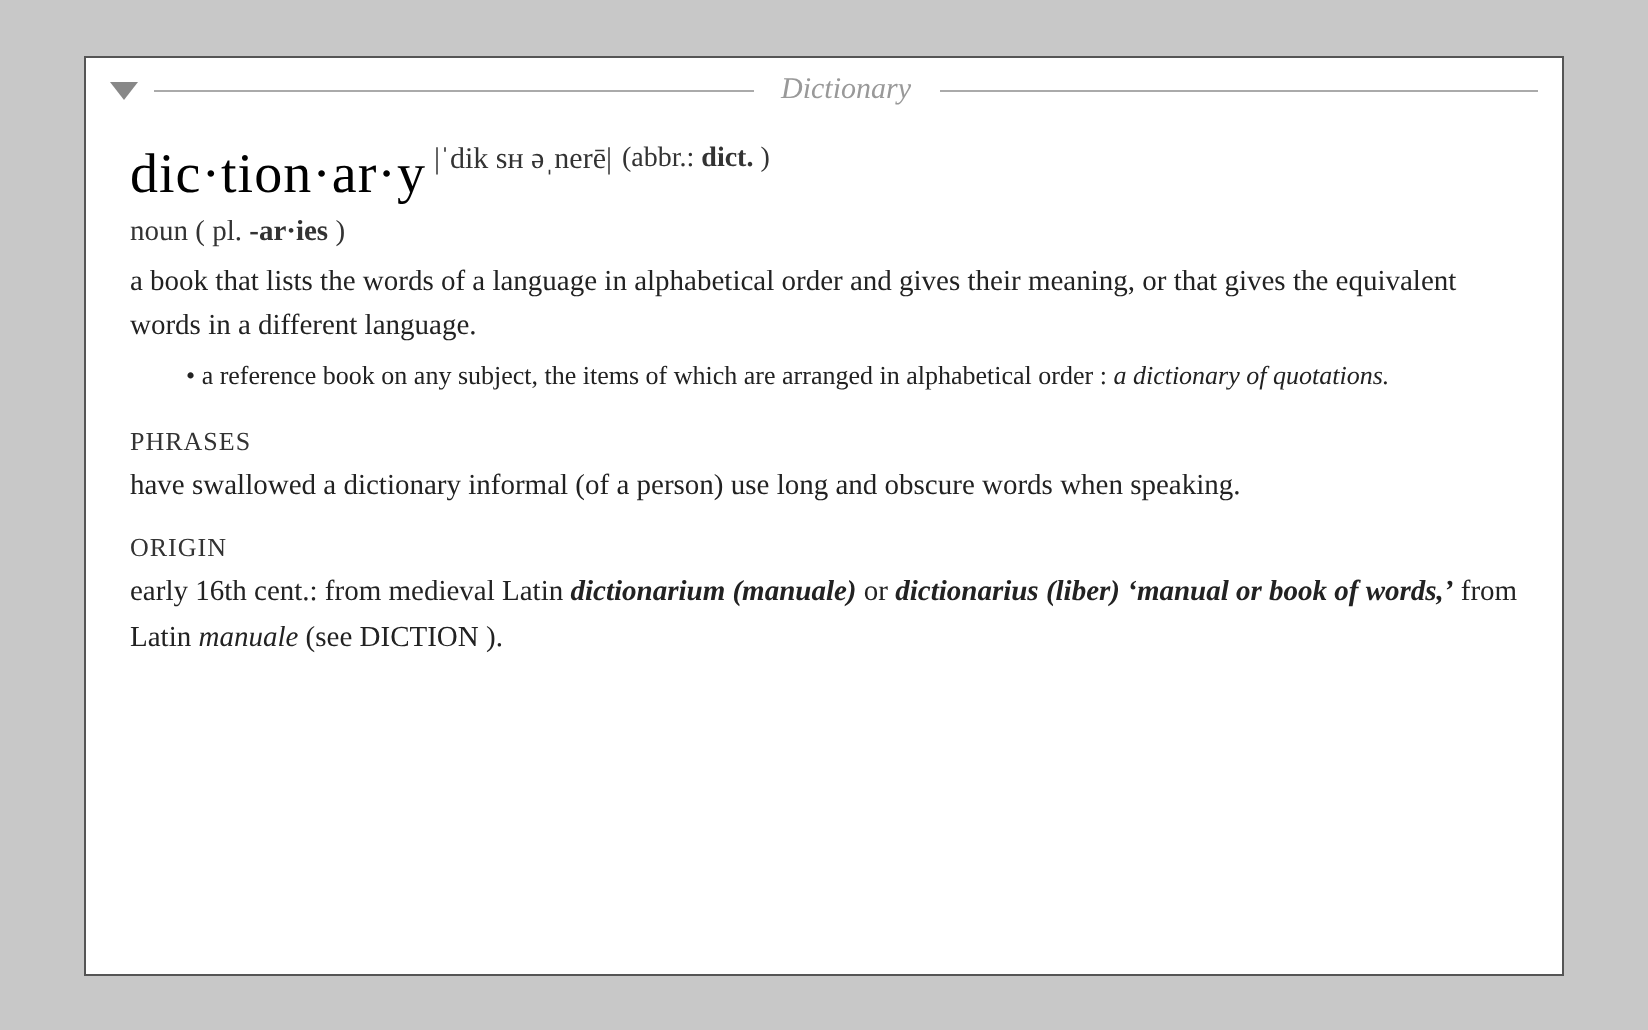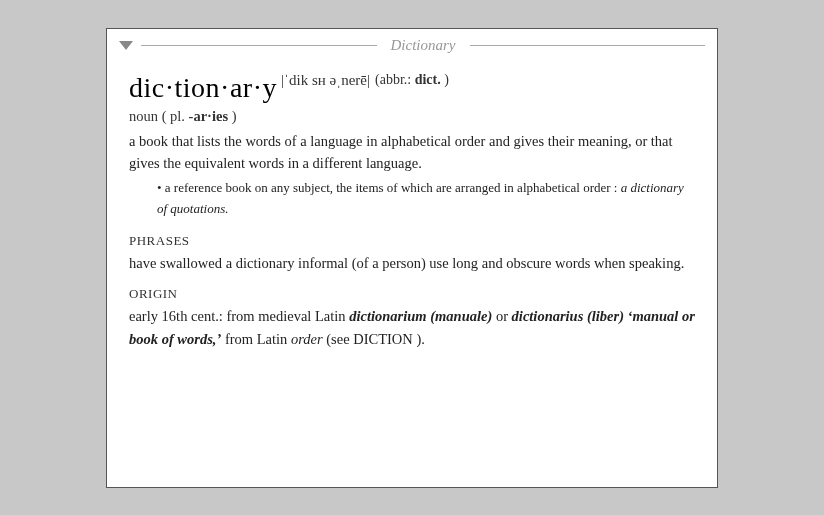--- a/index.html
+++ b/index.html
@@ -14,21 +14,21 @@
       align-items: center;
       justify-content: center;
       width: 824px;
       height: 515px;
       font-family: Georgia, 'Times New Roman', serif;
     }
 
     .card {
       background: #ffffff;
       border: 1.5px solid #555;
-      width: 612px;
+      width: 740px;
       min-height: 460px;
       padding: 0;
       position: relative;
     }
 
     .card-header {
       display: flex;
       align-items: center;
       padding: 8px 12px 4px 12px;
       border-bottom: none;
@@ -218,20 +218,20 @@
       <span> informal (of a person) use long and obscure words when speaking.</span>
     </div>
 
     <div class="section-title">ORIGIN</div>
     <div class="origin-line">
       <span> early 16th cent.: from medieval Latin </span>
       <span class="origin-bold-italic">dictionarium (manuale)</span>
       <span> or </span>
       <span class="origin-bold-italic">dictionarius (liber) ʻmanual or book of words,ʼ</span>
       <span> from Latin </span>
-      <span style="font-style:italic;">order</span>
+      <span style="font-style:italic;">manuale</span>
       <span> (see </span>
       <span>DICTION</span>
       <span> ).</span>
     </div>
 
   </div>
 </div>
 
 </body></html>

